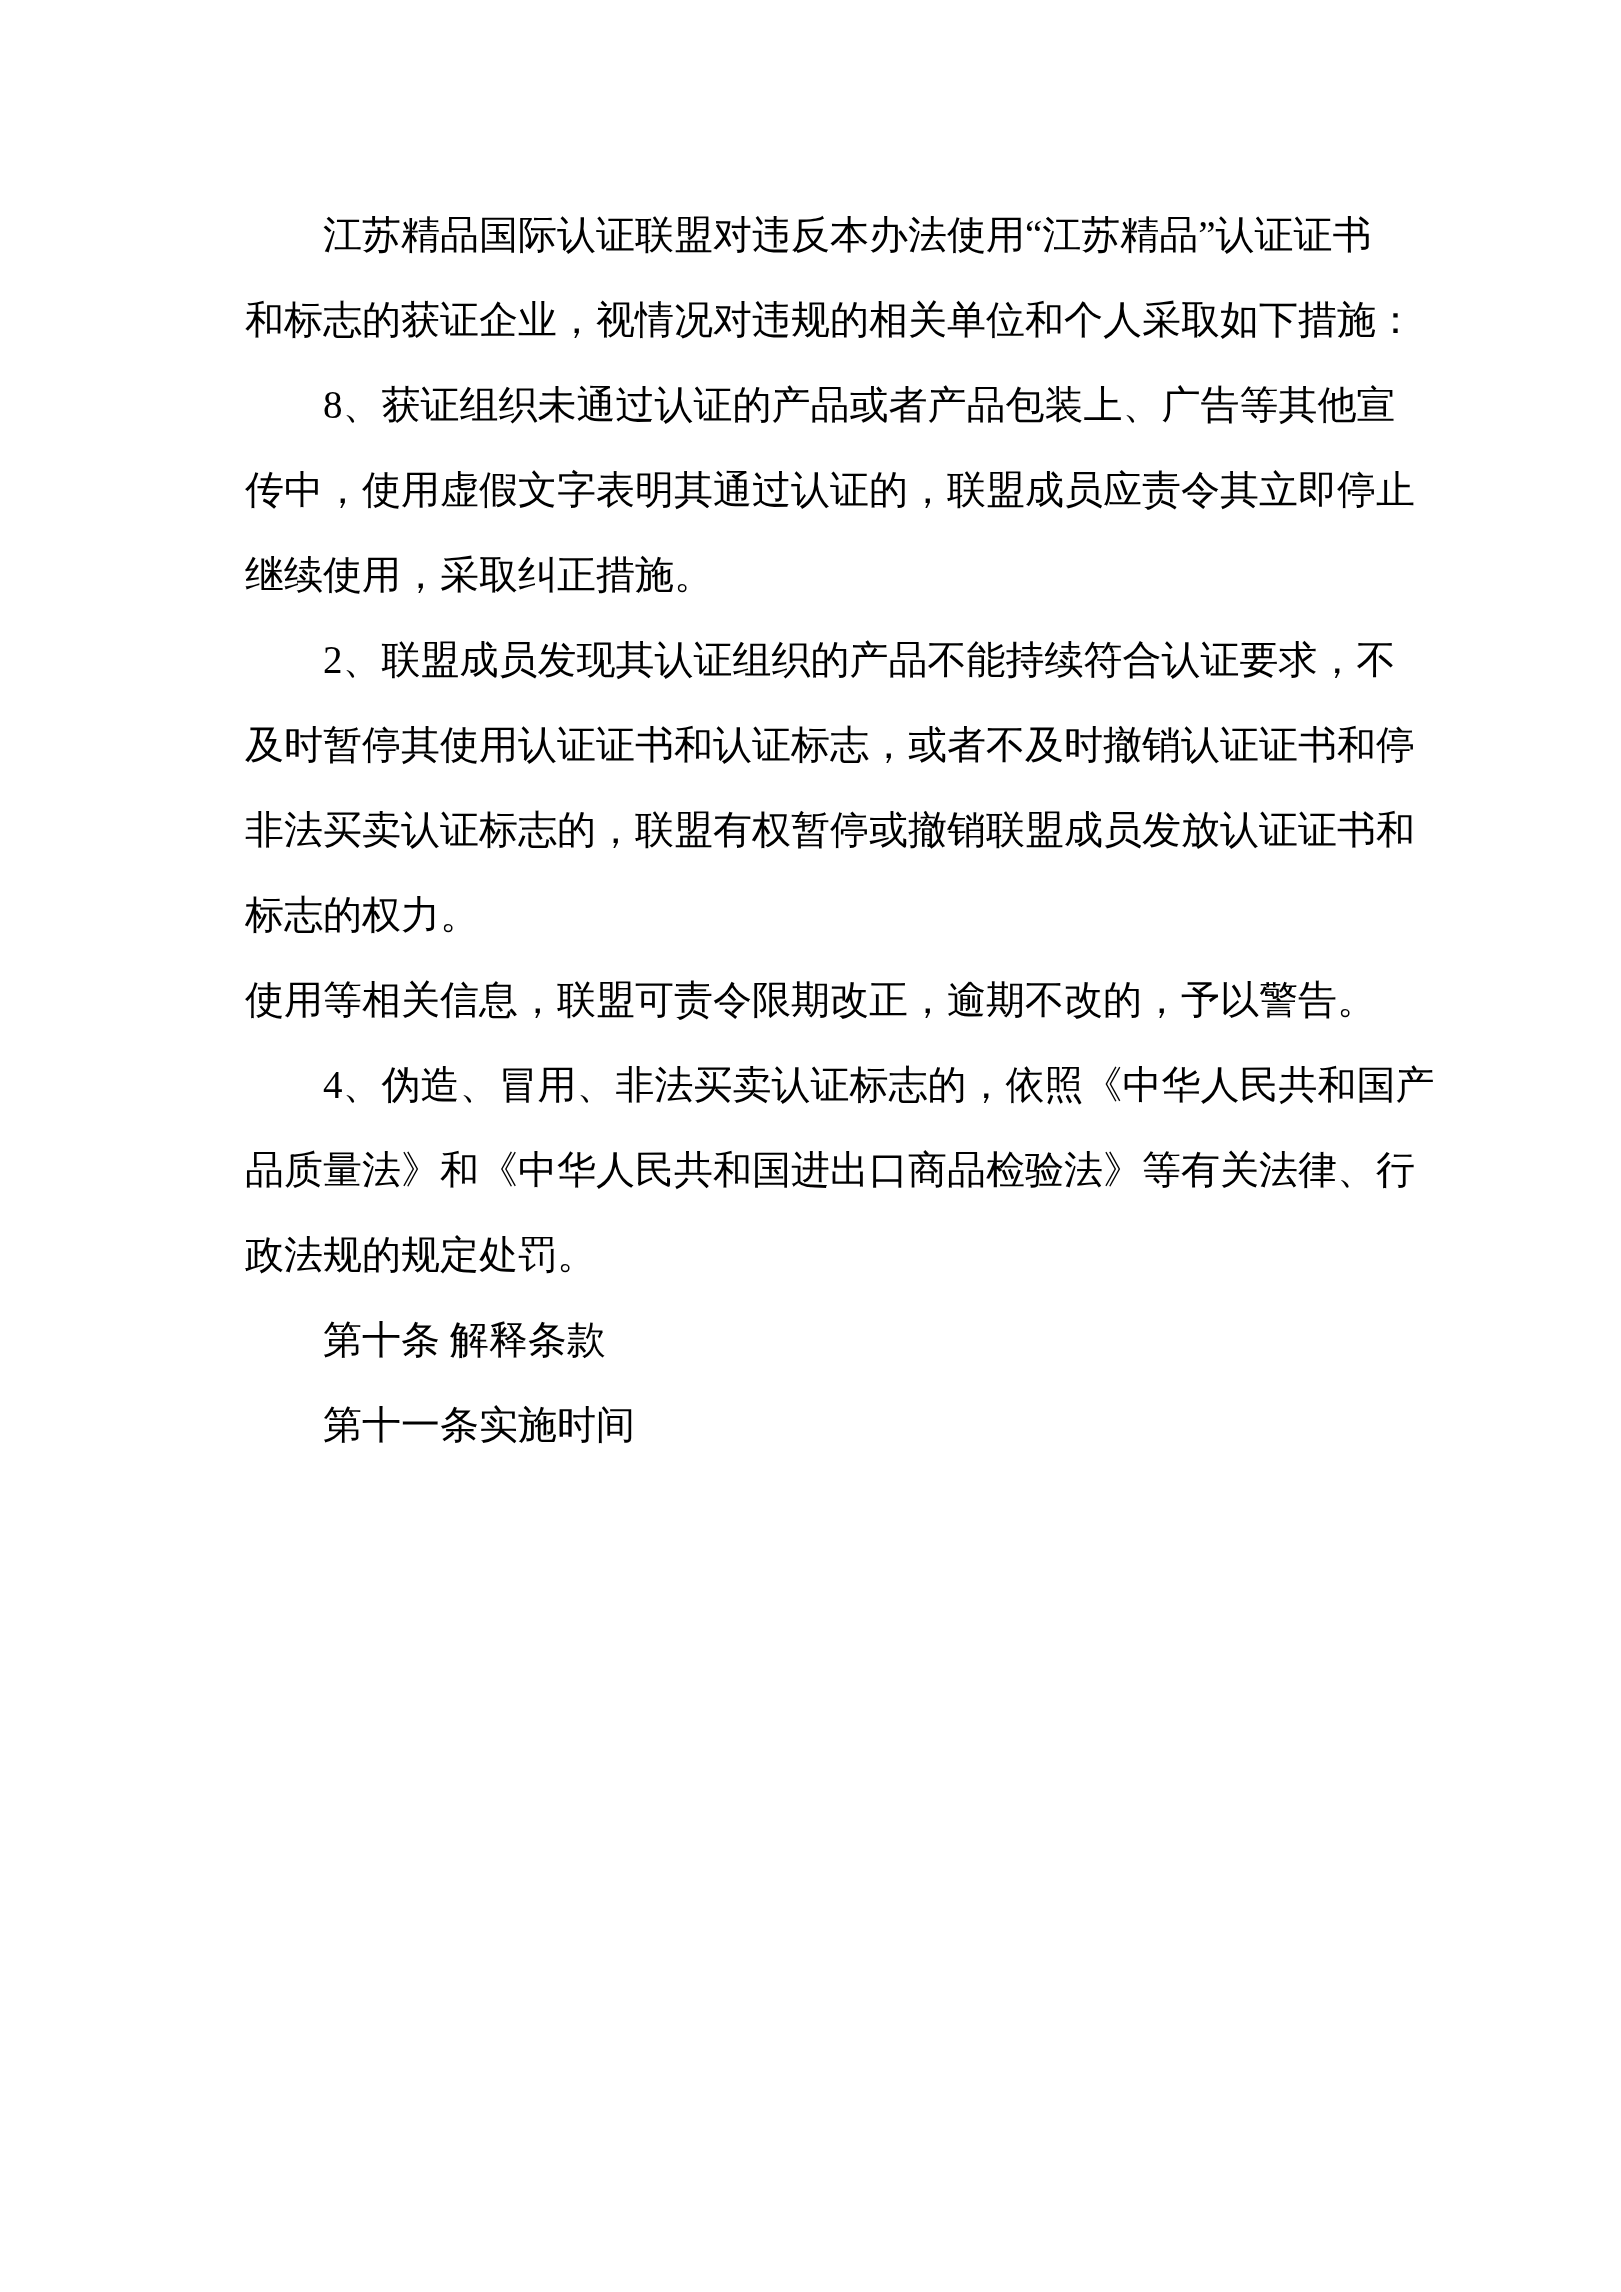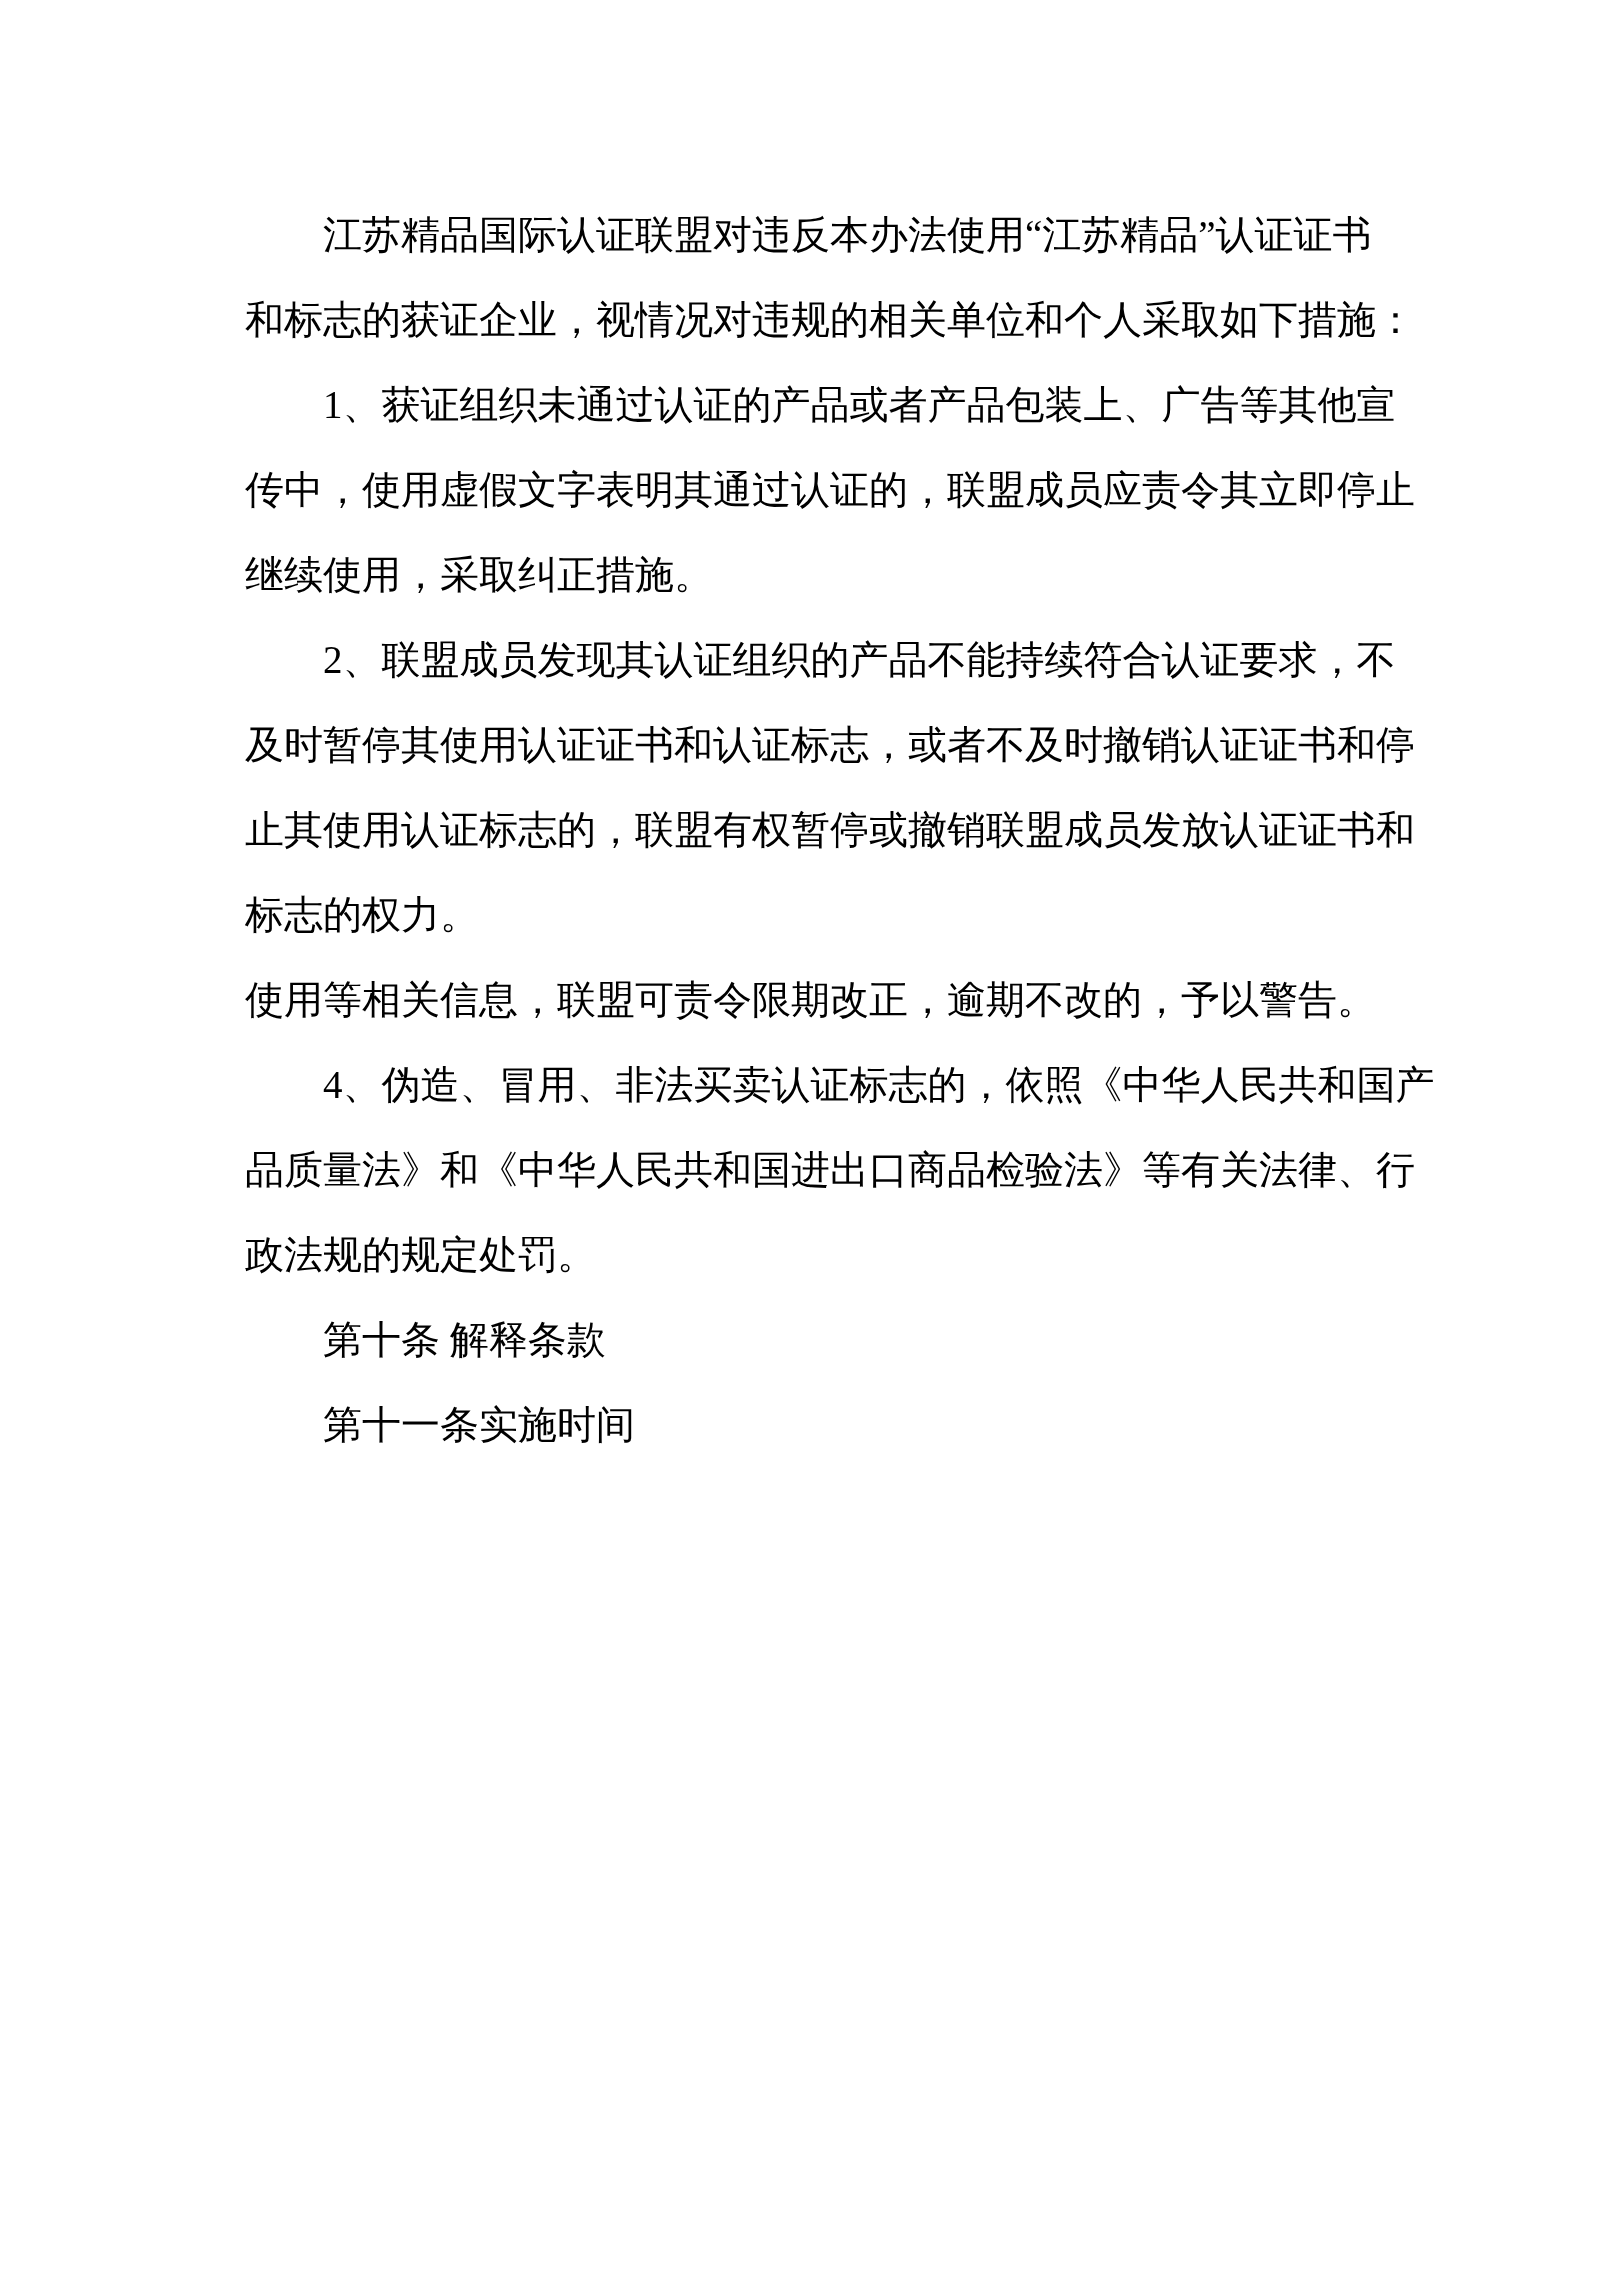--- a/index.html
+++ b/index.html
@@ -37,26 +37,26 @@
     font-weight: normal;
   }
 </style>
 </head>
 <body>
 
 <div class="page">
   <div class="content">
       <div class="line body indent">江苏精品国际认证联盟对违反本办法使用“江苏精品”认证证书</div>
       <div class="line body">和标志的获证企业，视情况对违规的相关单位和个人采取如下措施：</div>
-      <div class="line body indent">1、获证组织未通过认证的产品或者产品包装上、广告等其他宣</div>
+      <div class="line body indent">8、获证组织未通过认证的产品或者产品包装上、广告等其他宣</div>
       <div class="line body">传中，使用虚假文字表明其通过认证的，联盟成员应责令其立即停止</div>
       <div class="line body">继续使用，采取纠正措施。</div>
       <div class="line body indent">2、联盟成员发现其认证组织的产品不能持续符合认证要求，不</div>
       <div class="line body">及时暂停其使用认证证书和认证标志，或者不及时撤销认证证书和停</div>
-      <div class="line body">止其使用认证标志的，联盟有权暂停或撤销联盟成员发放认证证书和</div>
+      <div class="line body">非法买卖认证标志的，联盟有权暂停或撤销联盟成员发放认证证书和</div>
       <div class="line body">标志的权力。</div>
       <div class="line body">使用等相关信息，联盟可责令限期改正，逾期不改的，予以警告。</div>
       <div class="line body indent">4、伪造、冒用、非法买卖认证标志的，依照《中华人民共和国产</div>
       <div class="line body">品质量法》和《中华人民共和国进出口商品检验法》等有关法律、行</div>
       <div class="line body">政法规的规定处罚。</div>
       <div class="line heading indent">第十条 解释条款</div>
       <div class="line heading indent">第十一条实施时间</div>
     </div>
 </div>
 

